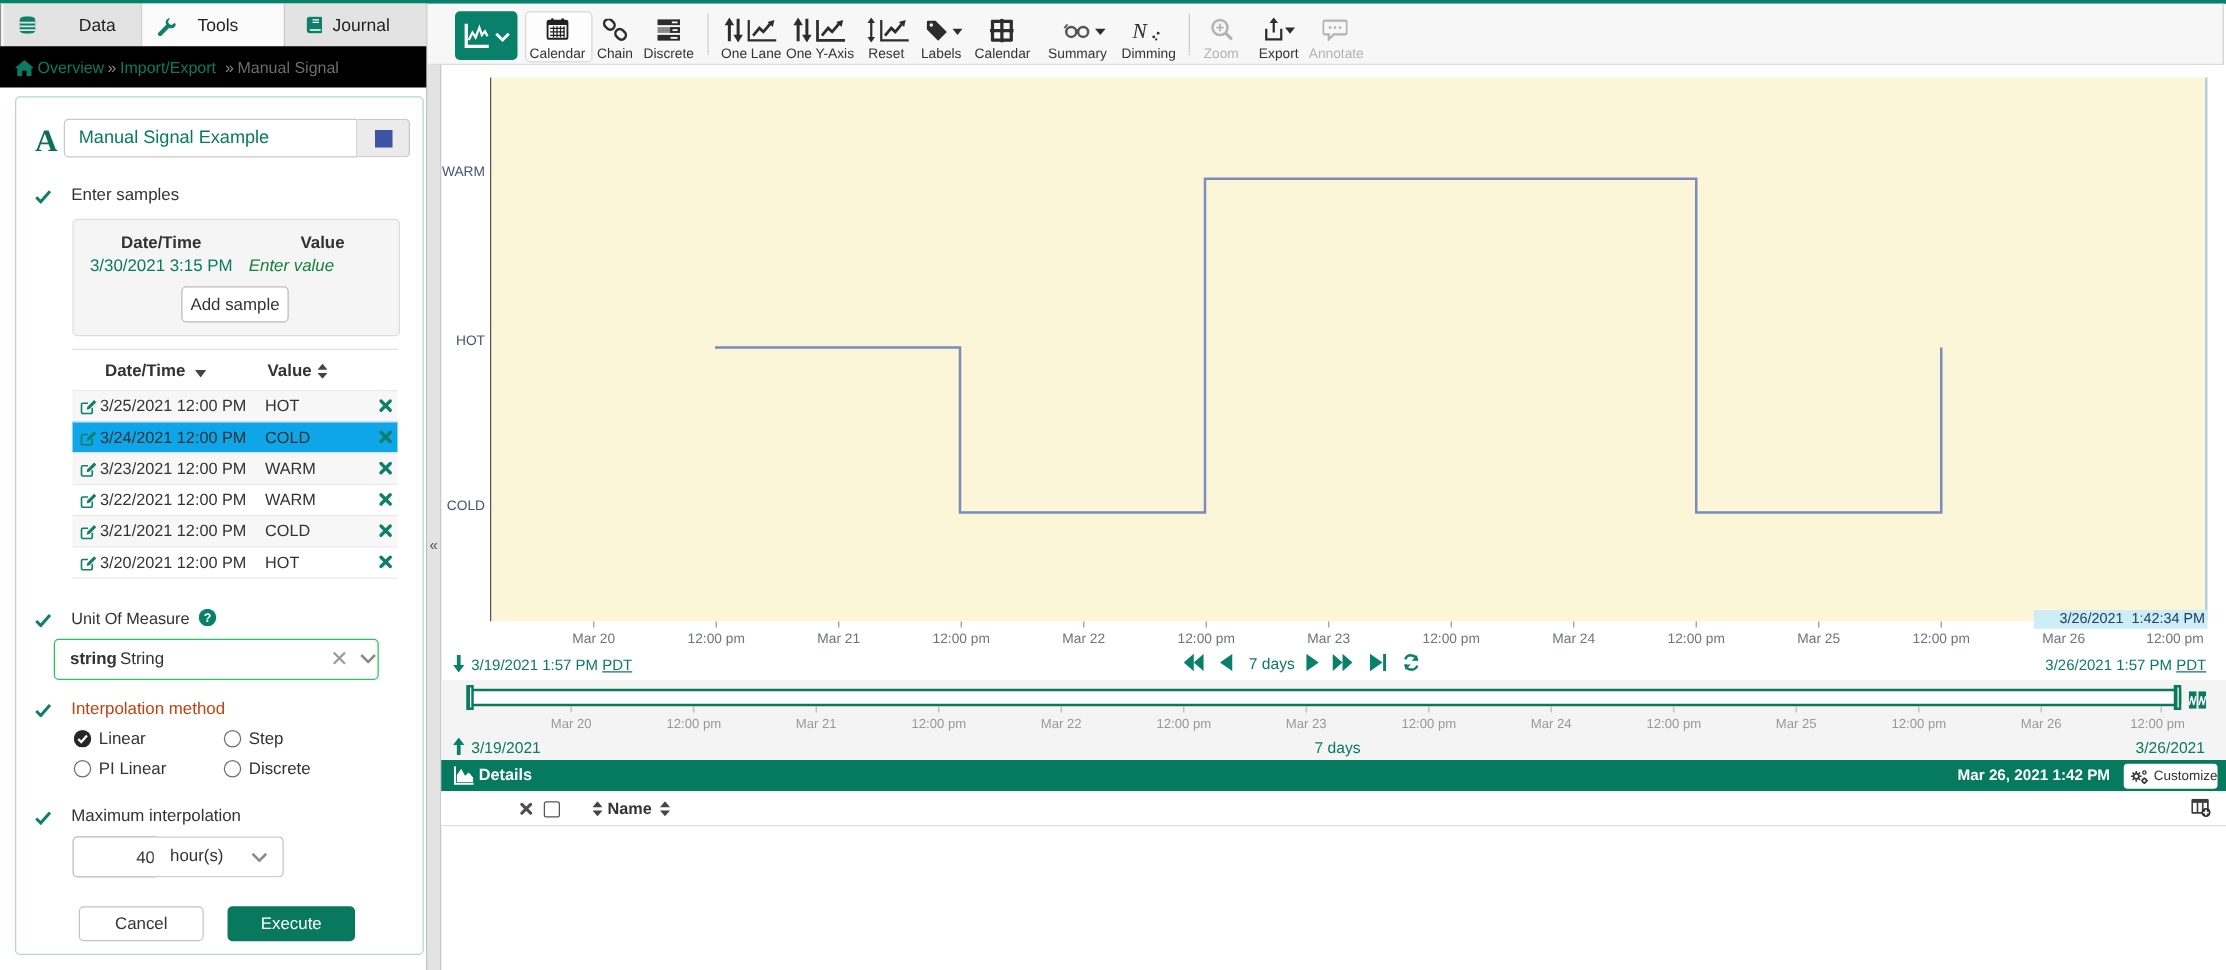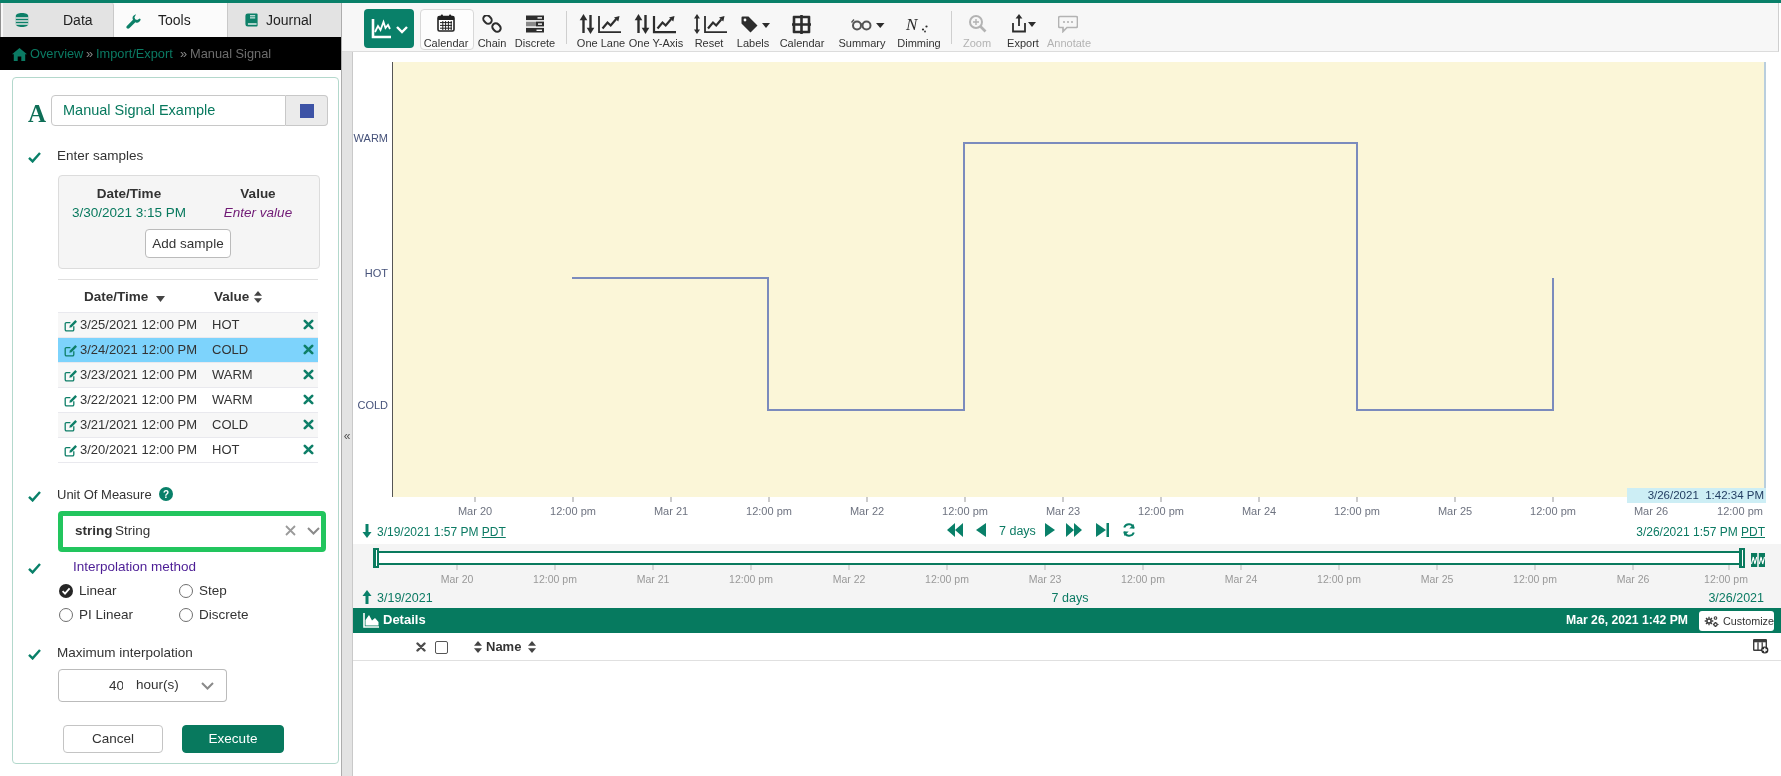--- a/index.html
+++ b/index.html
@@ -66,21 +66,21 @@
 
     <svg class="abs" style="left:15px;top:74px" width="13" height="11" viewBox="0 0 13 11">
       <path d="M1 5.8 L4.6 9.4 L12 1" stroke="#098069" stroke-width="2.4" fill="none"></path>
     </svg>
     <span class="abs" style="left:44px;top:70px;font-size:13.5px;color:#333">Enter samples</span>
 
     <div class="abs" style="left:45px;top:97px;width:260px;height:92px;background:#f5f5f5;border:1px solid #dcdcdc;border-radius:4px">
       <span class="abs" style="left:0;top:10px;width:140px;text-align:center;font-size:13.5px;font-weight:bold;color:#333">Date/Time</span>
       <span class="abs" style="left:140px;top:10px;width:118px;text-align:center;font-size:13.5px;font-weight:bold;color:#333">Value</span>
       <span class="abs" style="left:0;top:29px;width:140px;text-align:center;font-size:13.5px;color:#08795e">3/30/2021 3:15 PM</span>
-      <span class="abs" style="left:140px;top:29px;width:118px;text-align:center;font-size:13.5px;font-style:italic;color:#701a75">Enter value</span>
+      <span class="abs" style="left:140px;top:29px;width:118px;text-align:left;font-size:13.5px;font-style:italic;color:#15803d">Enter value</span>
 
       <div class="abs" style="left:86px;top:53px;width:84px;height:27px;background:#fff;border:1px solid #bbb;border-radius:4px;line-height:27px;text-align:center;font-size:13.5px;color:#333">Add sample</div>
     </div>
 
     <div class="abs" style="left:45px;top:201px;width:260px;height:1px;background:#e0e0e0"></div>
 
     <span class="abs" style="left:71px;top:211px;font-size:13.5px;font-weight:bold;color:#333">Date/Time</span>
     <svg class="abs" style="left:143px;top:218px" width="9" height="6" viewBox="0 0 9 6">
         <path d="M0 0h9L4.5 6z" fill="#444"></path>
       </svg>
@@ -104,21 +104,21 @@
             <path d="M9.8 7.2v3.4a1.2 1.2 0 0 1-1.2 1.2H2.4a1.2 1.2 0 0 1-1.2-1.2V4.8a1.2 1.2 0 0 1 1.2-1.2h4" fill="none" stroke="#0e7f68" stroke-width="1.3"></path>
             <path d="M11.9 1.1L6.2 6.8l-.6 2.4 2.4-.6 5.7-5.7z" fill="#0e7f68" transform="scale(0.95)"></path>
           </svg>
         <span class="abs" style="left:22px;top:4.5px;font-size:13px;color:#333">3/25/2021 12:00 PM</span>
         <span class="abs" style="left:154px;top:4.5px;font-size:13px;color:#333">HOT</span>
         <svg class="abs" style="left:245px;top:7px" width="11" height="11" viewBox="0 0 11 11">
             <path d="M1.8 1.8l7.4 7.4M9.2 1.8l-7.4 7.4" stroke="#0e7f68" stroke-width="2.6" stroke-linecap="round"></path>
           </svg>
       </div>
 
-      <div style="position:relative;height:25px;background:#7dd3fc">
+      <div style="position:relative;height:25px;background:#0ea5e9">
         <svg class="abs" style="left:6px;top:7px" width="13" height="13" viewBox="0 0 13 13">
             <path d="M9.8 7.2v3.4a1.2 1.2 0 0 1-1.2 1.2H2.4a1.2 1.2 0 0 1-1.2-1.2V4.8a1.2 1.2 0 0 1 1.2-1.2h4" fill="none" stroke="#0e7f68" stroke-width="1.3"></path>
             <path d="M11.9 1.1L6.2 6.8l-.6 2.4 2.4-.6 5.7-5.7z" fill="#0e7f68" transform="scale(0.95)"></path>
           </svg>
         <span class="abs" style="left:22px;top:4.5px;font-size:13px;color:#333">3/24/2021 12:00 PM</span>
         <span class="abs" style="left:154px;top:4.5px;font-size:13px;color:#333">COLD</span>
         <svg class="abs" style="left:245px;top:7px" width="11" height="11" viewBox="0 0 11 11">
             <path d="M1.8 1.8l7.4 7.4M9.2 1.8l-7.4 7.4" stroke="#0e7f68" stroke-width="2.6" stroke-linecap="round"></path>
           </svg>
       </div>
@@ -174,35 +174,35 @@
 
     <svg class="abs" style="left:15px;top:413px" width="13" height="11" viewBox="0 0 13 11">
       <path d="M1 5.8 L4.6 9.4 L12 1" stroke="#098069" stroke-width="2.4" fill="none"></path>
     </svg>
     <span class="abs" style="left:44px;top:409px;font-size:13px;color:#333">Unit Of Measure</span>
     <svg class="abs" style="left:146px;top:409px" width="14" height="14" viewBox="0 0 14 14">
       <circle cx="7" cy="7" r="7" fill="#098069"></circle>
       <text x="7" y="10.6" font-size="10" font-weight="bold" fill="#fff" text-anchor="middle" font-family="Liberation Sans">?</text>
     </svg>
 
-    <div class="abs" style="left:45px;top:433px;width:258px;height:31px;border:5px solid #22c55e;border-radius:4px;background:#fff">
+    <div class="abs" style="left:30px;top:433px;width:258px;height:31px;border:1px solid #22c55e;border-radius:4px;background:#fff">
       <span class="abs" style="left:12px;top:7px;font-size:13.5px;font-weight:bold;color:#333">string</span>
       <span class="abs" style="left:52px;top:7px;font-size:13.5px;color:#333">String</span>
       <svg class="abs" style="left:221px;top:8px" width="13" height="13" viewBox="0 0 13 13">
           <path d="M2 2l9 9M11 2l-9 9" stroke="#9a9a9a" stroke-width="1.8"></path>
         </svg>
       <svg class="abs" style="left:244px;top:11px" width="13" height="8" viewBox="0 0 13 8">
           <path d="M1 1l5.5 5.5L12 1" stroke="#8a8a8a" stroke-width="2" fill="none"></path>
         </svg>
     </div>
 
     <svg class="abs" style="left:15px;top:485px" width="13" height="11" viewBox="0 0 13 11">
       <path d="M1 5.8 L4.6 9.4 L12 1" stroke="#098069" stroke-width="2.4" fill="none"></path>
     </svg>
-    <span class="abs" style="left:60px;top:481px;font-size:13.5px;color:#4c1d95">Interpolation method</span>
+    <span class="abs" style="left:44px;top:481px;font-size:13.5px;color:#c2410c">Interpolation method</span>
 
     <svg class="abs" style="left:46px;top:506px" width="14" height="14" viewBox="0 0 14 14">
       <circle cx="7" cy="7" r="7" fill="#262626"></circle>
       <path d="M3.6 7.2 L6 9.6 L10.6 4.4" stroke="#fff" stroke-width="1.8" fill="none"></path>
     </svg>
     <span class="abs" style="left:66px;top:505px;font-size:13.5px;color:#333">Linear</span>
 
     <div class="abs" style="left:166px;top:506px;width:12px;height:12px;border:1.5px solid #6f6f6f;border-radius:50%"></div>
     <span class="abs" style="left:186px;top:505px;font-size:13.5px;color:#333">Step</span>
 

